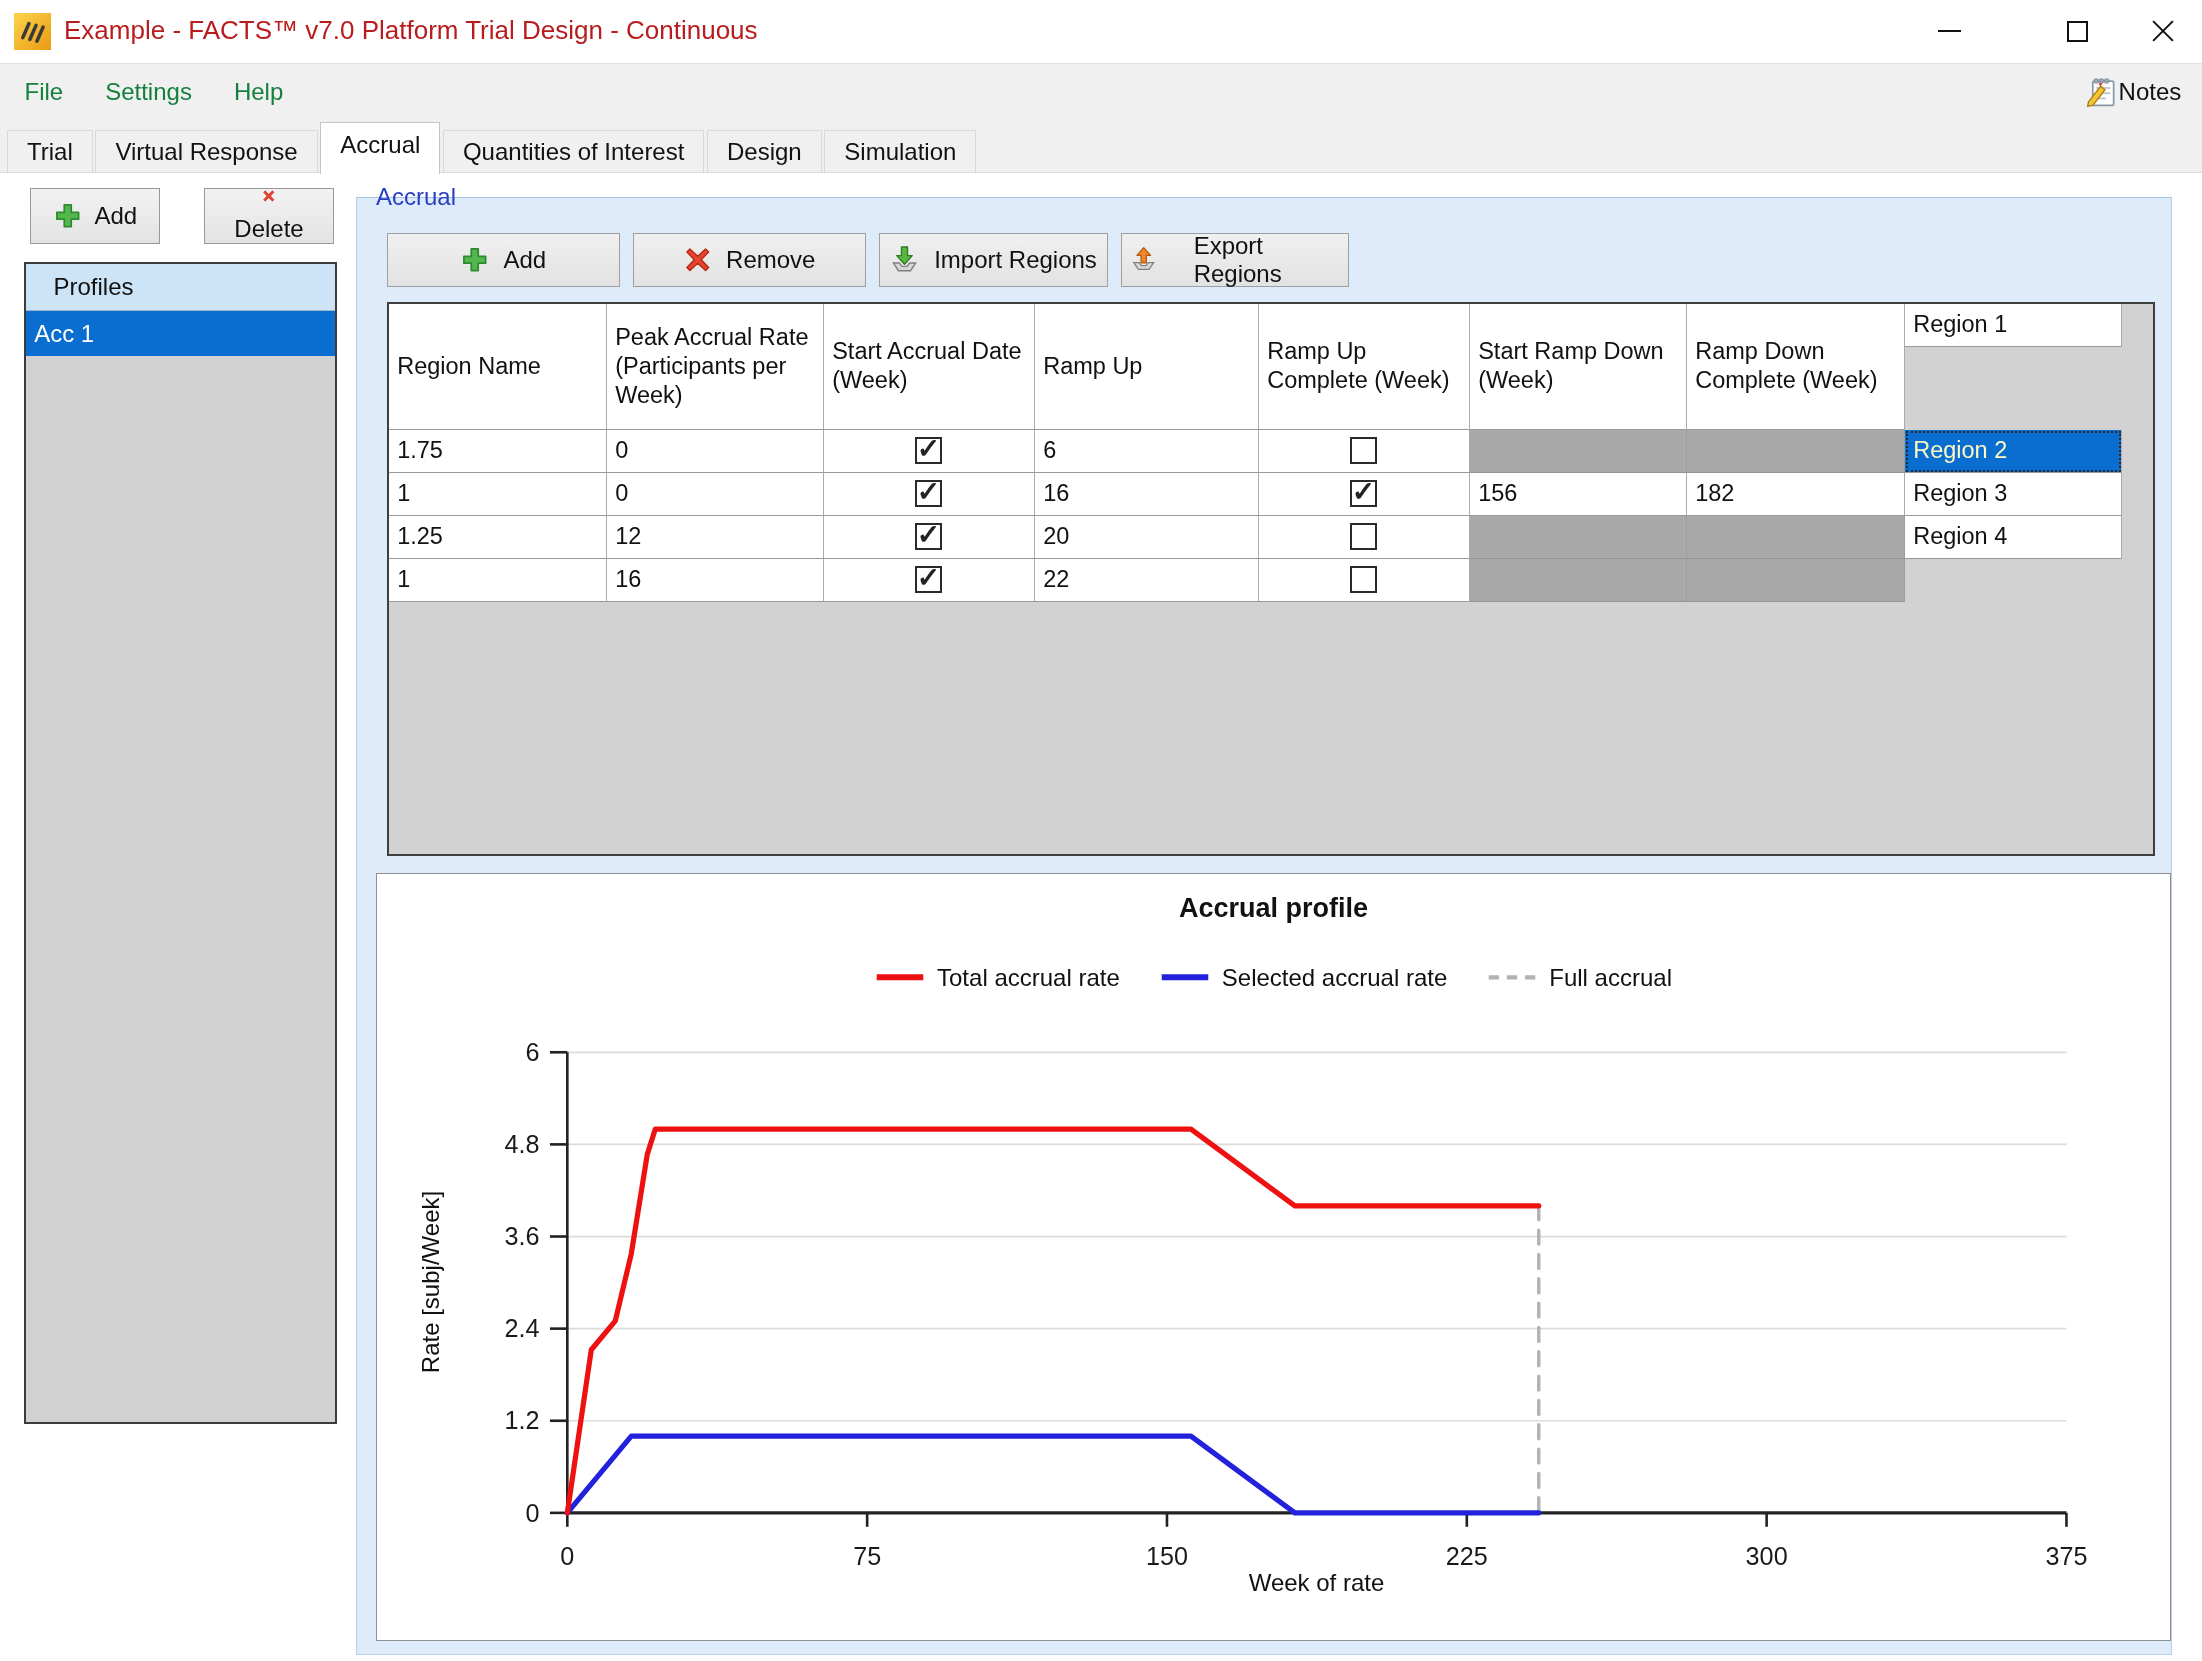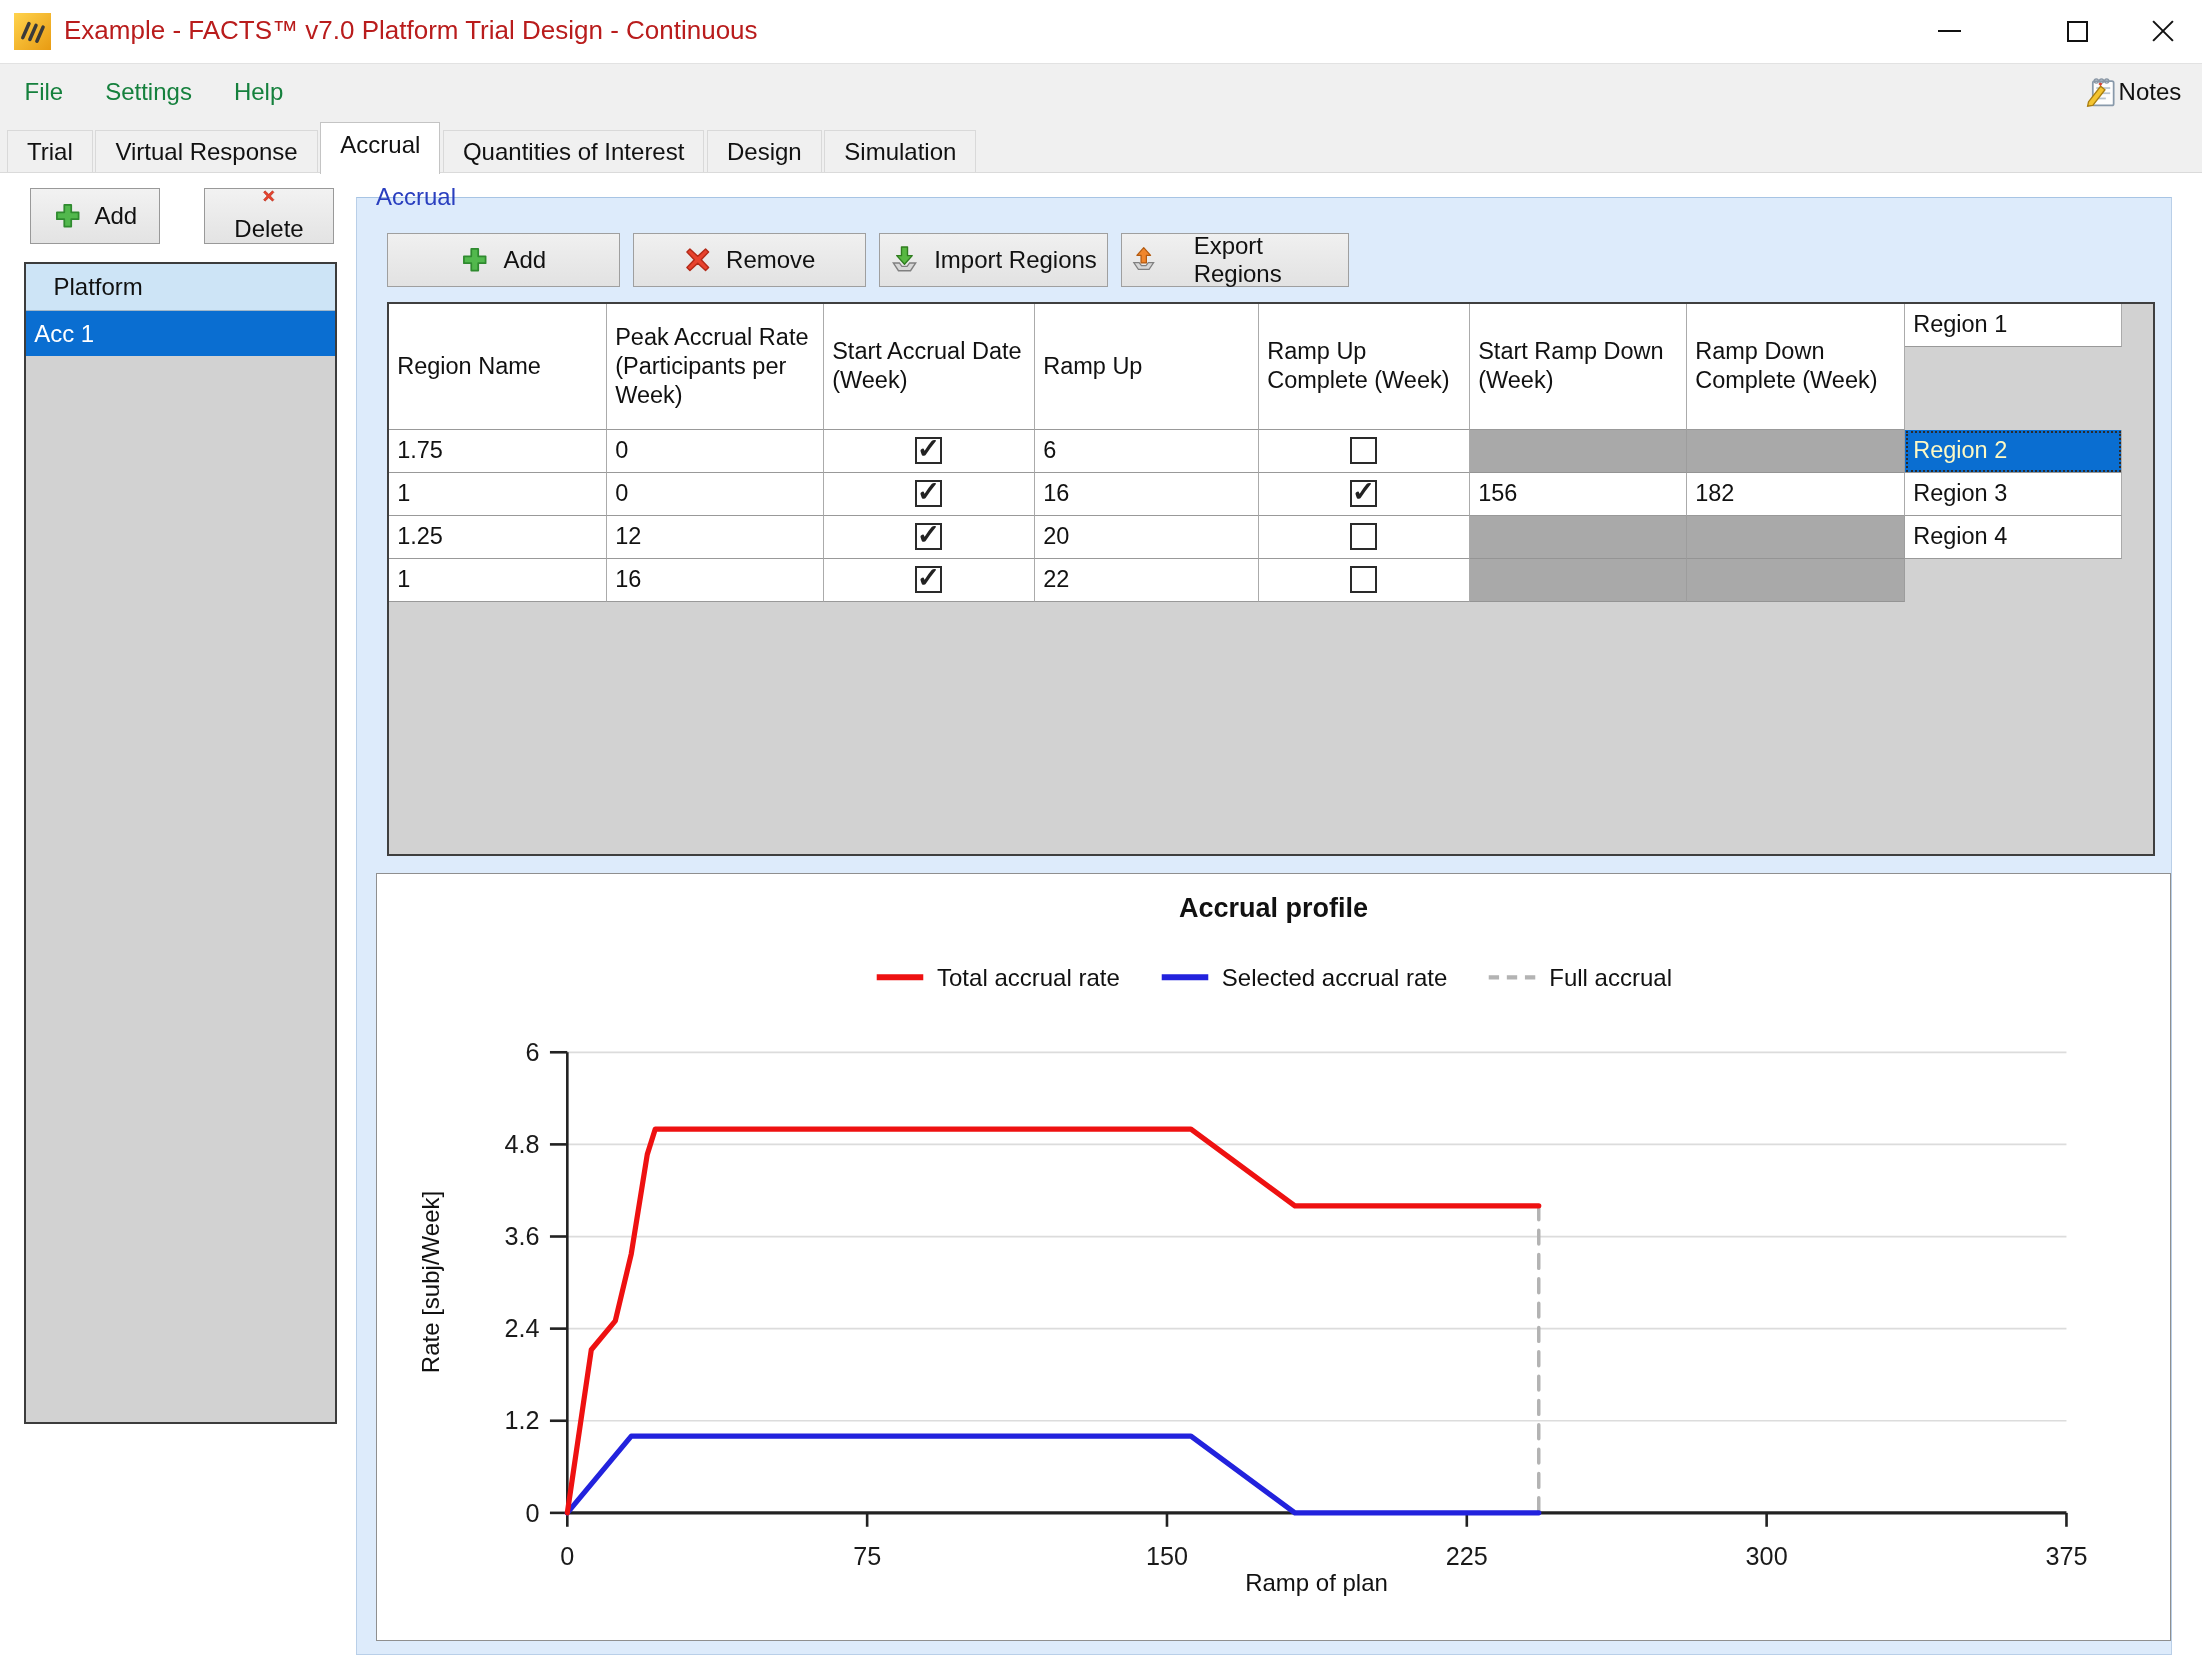--- a/index.html
+++ b/index.html
@@ -139,21 +139,21 @@
       <span>Add</span>
     </div>
     <div class="lp-btn del">
       <svg width="29.5" height="29.5" viewBox="0 0 34 34">
         <path d="M8 4.5 L17 13 L26 4.5 L29.5 8 L21 17 L29.5 26 L26 29.5 L17 21 L8 29.5 L4.5 26 L13 17 L4.5 8 Z" fill="#e8432e" stroke="#b22a18" stroke-width="1.6" stroke-linejoin="round"></path>
       </svg>
       <span>Delete</span>
     </div>
 
     <div class="profiles-box">
-      <div class="profiles-header">Platform</div>
+      <div class="profiles-header">Profiles</div>
       <div class="profile-item selected">Acc 1</div>
     </div>
 
     <div class="groupbox">
       <div class="gb-label">Accrual</div>
 
       <div class="gb-toolbar">
         <div class="tb-btn w1">
           <svg width="29.5" height="29.5" viewBox="0 0 34 34">
             <path d="M13 4.5 h8 v8.5 h8.5 v8 h-8.5 v8.5 h-8 v-8.5 H4.5 v-8 H13 Z" fill="#52b84d" stroke="#2f8a2f" stroke-width="2" stroke-linejoin="round"></path>
@@ -294,18 +294,18 @@
               <span>Selected accrual rate</span>
             </div>
             <div class="legend-item">
               <svg width="50" height="8.7" viewBox="0 0 58 10">
                 <line x1="2" y1="5" x2="56" y2="5" stroke="#b3b3b3" stroke-width="5" stroke-dasharray="12,9"></line>
               </svg>
               <span>Full accrual</span>
             </div>
           </div>
         <div class="ylabel">Rate [subj/Week]</div>
-        <div class="xlabel">Ramp of plan</div>
+        <div class="xlabel">Week of rate</div>
       </div>
     </div>
   </div>
 </div>
 
 
 </body></html>

